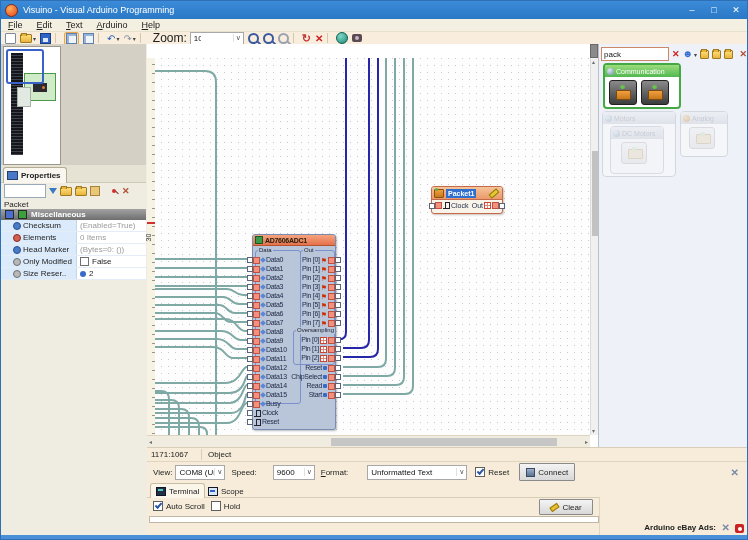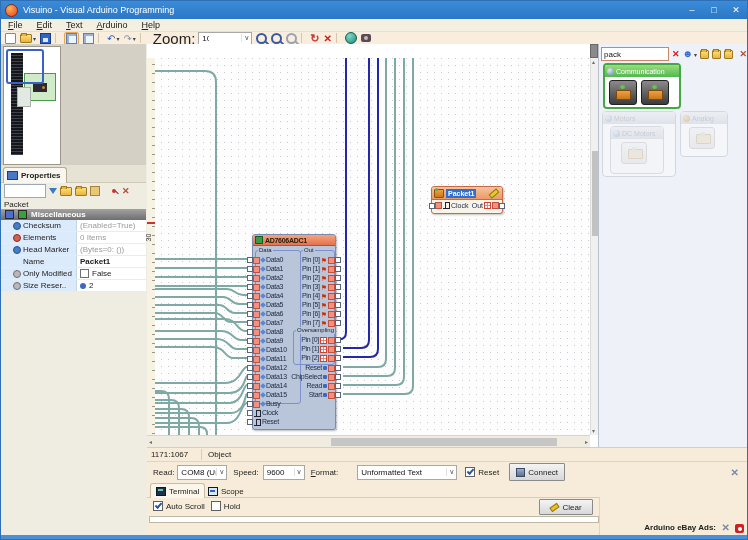--- a/index.html
+++ b/index.html
@@ -24,21 +24,21 @@
   .ico-folder{width:10px;height:7px;background:linear-gradient(#ffe07a,#e8b33c);border:1px solid #a07a20;border-radius:1px;position:relative;}
   .ico-folder::before{content:'';position:absolute;top:-2px;left:0;width:4px;height:2px;background:#e8b33c;border:1px solid #a07a20;border-bottom:none;}
   .ico-save{width:9px;height:9px;background:#2e64c8;border:1px solid #1a3c80;position:relative;}
   .ico-save::before{content:'';position:absolute;left:2px;top:4px;width:5px;height:4px;background:#dce6f4;}
   .ico-grid{width:9px;height:9px;border:1px solid #6080a8;background:
      linear-gradient(90deg,#9ab4d8 2px,transparent 2px),linear-gradient(#9ab4d8 2px,#eef4fc 2px);}
   .tb.sel{background:#fcdfae;border:1px solid #e8a858;border-radius:2px;padding:0 1px;}
   .ico-undo{color:#2a62c0;font-size:10px;line-height:9px;}
   .ico-redo{color:#8a94a4;font-size:10px;line-height:9px;}
   .dd{font-size:6px;color:#444;margin-left:1px;}
-  .tb-label{font-size:15px;color:#222;margin-left:8px;}
+  .tb-label{font-size:12px;color:#222;margin-left:8px;}
   .combo{background:#fff;border:1px solid #a8a8a8;font-size:8px;color:#111;display:flex;align-items:center;position:relative;}
   .combo .cv{padding:0 3px;white-space:nowrap;overflow:hidden;flex:1;}
   .combo .cara{font-size:7px;color:#555;padding:0 2px;border-left:1px solid #e0e0e0;}
   #zoom-combo{width:52px;height:11px;margin-left:3px;gap:32px;}
   .mag{width:7px;height:7px;border:2px solid #3858a0;border-radius:50%;position:relative;}
   .mag::after{content:'';position:absolute;width:4px;height:2px;background:#3858a0;right:-4px;bottom:-2px;transform:rotate(45deg);}
   .mag.dim{border-color:#9aa2b0;}.mag.dim::after{background:#9aa2b0;}
   .ico-sync{color:#c43838;font-size:11px;line-height:10px;font-weight:bold;}
   .ico-x-red{color:#cc2020;font-size:10px;font-weight:bold;}
   .ico-globe{width:10px;height:10px;border-radius:50%;background:radial-gradient(circle at 35% 30%,#7fd8c8,#1f8a78);border:1px solid #116050;}
@@ -166,21 +166,21 @@
   .chico.orange{background:radial-gradient(circle at 35% 30%,#f0c890,#c08030);}
   
   #bottom{left:146px;top:446px;width:600px;height:88px;background:#f6ecd9;border-top:1px solid #d8cdb6;}
   #statusbar{left:0;top:0;width:600px;height:13px;border-bottom:1px solid #e0d6c0;display:flex;align-items:center;font-size:8px;color:#222;}
   #sb-coords{margin-left:4px;width:50px;}
   .sbsep{width:1px;height:11px;background:#d8cdb6;margin-right:6px;}
   #port-row{left:0;top:13px;width:600px;height:22px;display:flex;align-items:center;font-size:8px;color:#222;}
   #port-row .rl{margin-left:6px;}
   .ul::first-letter{text-decoration:underline;}
   #combo-port{width:48px;height:13px;margin-left:3px;}
-  #combo-speed{width:40px;height:13px;margin-left:4px;}
+  #combo-speed{width:40px;height:13px;margin-left:16px;}
   #combo-format{width:98px;height:13px;margin-left:19px;}
   .cb{width:8px;height:8px;background:#fff;border:1px solid #606060;position:relative;display:inline-block;}
   .cb.on::after{content:'';position:absolute;left:1px;top:1px;width:5px;height:2px;border-left:2px solid #2a56a8;border-bottom:2px solid #2a56a8;transform:rotate(-48deg);}
   .cblbl{margin-left:3px;}
   .btn{background:linear-gradient(#f4f4f4,#d8d8d8);border:1px solid #8a8a8a;display:flex;align-items:center;justify-content:center;font-size:8px;color:#222;border-radius:1px;}
   #connect-btn{width:54px;height:16px;margin-left:10px;}
   .btn-ico{width:7px;height:7px;background:linear-gradient(#9ab0cc,#5a7290);border:1px solid #3a4a60;margin-right:3px;}
   #port-x{margin-left:auto;margin-right:8px;color:#7a8aa8;font-size:10px;font-weight:bold;}
   #tabs-row{left:0;top:35px;width:452px;height:14px;border-bottom:1px solid #d8cdb6;}
   .tab{position:absolute;display:flex;align-items:center;font-size:8px;color:#222;padding:0 5px;height:14px;}
@@ -339,27 +339,20 @@
         <div class="prow">
           <div class="icell">
             <span class="pr-ico pr-blue"></span>
           </div>
           <div class="ncell">Head Marker</div>
           <div class="vcell muted">
             <span>(Bytes=0: ())</span>
           </div>
         </div>
         <div class="prow">
-          <div class="icell"></div>
-          <div class="ncell">Name</div>
-          <div class="vcell bold">
-            <span>Packet1</span>
-          </div>
-        </div>
-        <div class="prow">
           <div class="icell">
             <span class="pr-ico pr-gear"></span>
           </div>
           <div class="ncell">Only Modified</div>
           <div class="vcell">
             <span class="mini-cb"></span>
             <span>False</span>
           </div>
         </div>
         <div class="prow">
@@ -718,21 +711,21 @@
   </div>
 
   <div id="bottom" class="abs">
     <div id="statusbar" class="abs">
       <span id="sb-coords">1171:1067</span>
       <span class="sbsep"></span>
       <span>Object</span>
     </div>
 
     <div id="port-row" class="abs">
-      <span class="rl">Read:</span>
+      <span class="rl">View:</span>
       <div class="combo" id="combo-port">
         <span class="cv">COM8 (Unava</span>
         <span class="cara">∨</span>
       </div>
       <span class="rl">Speed:</span>
       <div class="combo" id="combo-speed">
         <span class="cv">9600</span>
         <span class="cara">∨</span>
       </div>
       <span class="rl ul">Format:</span>

